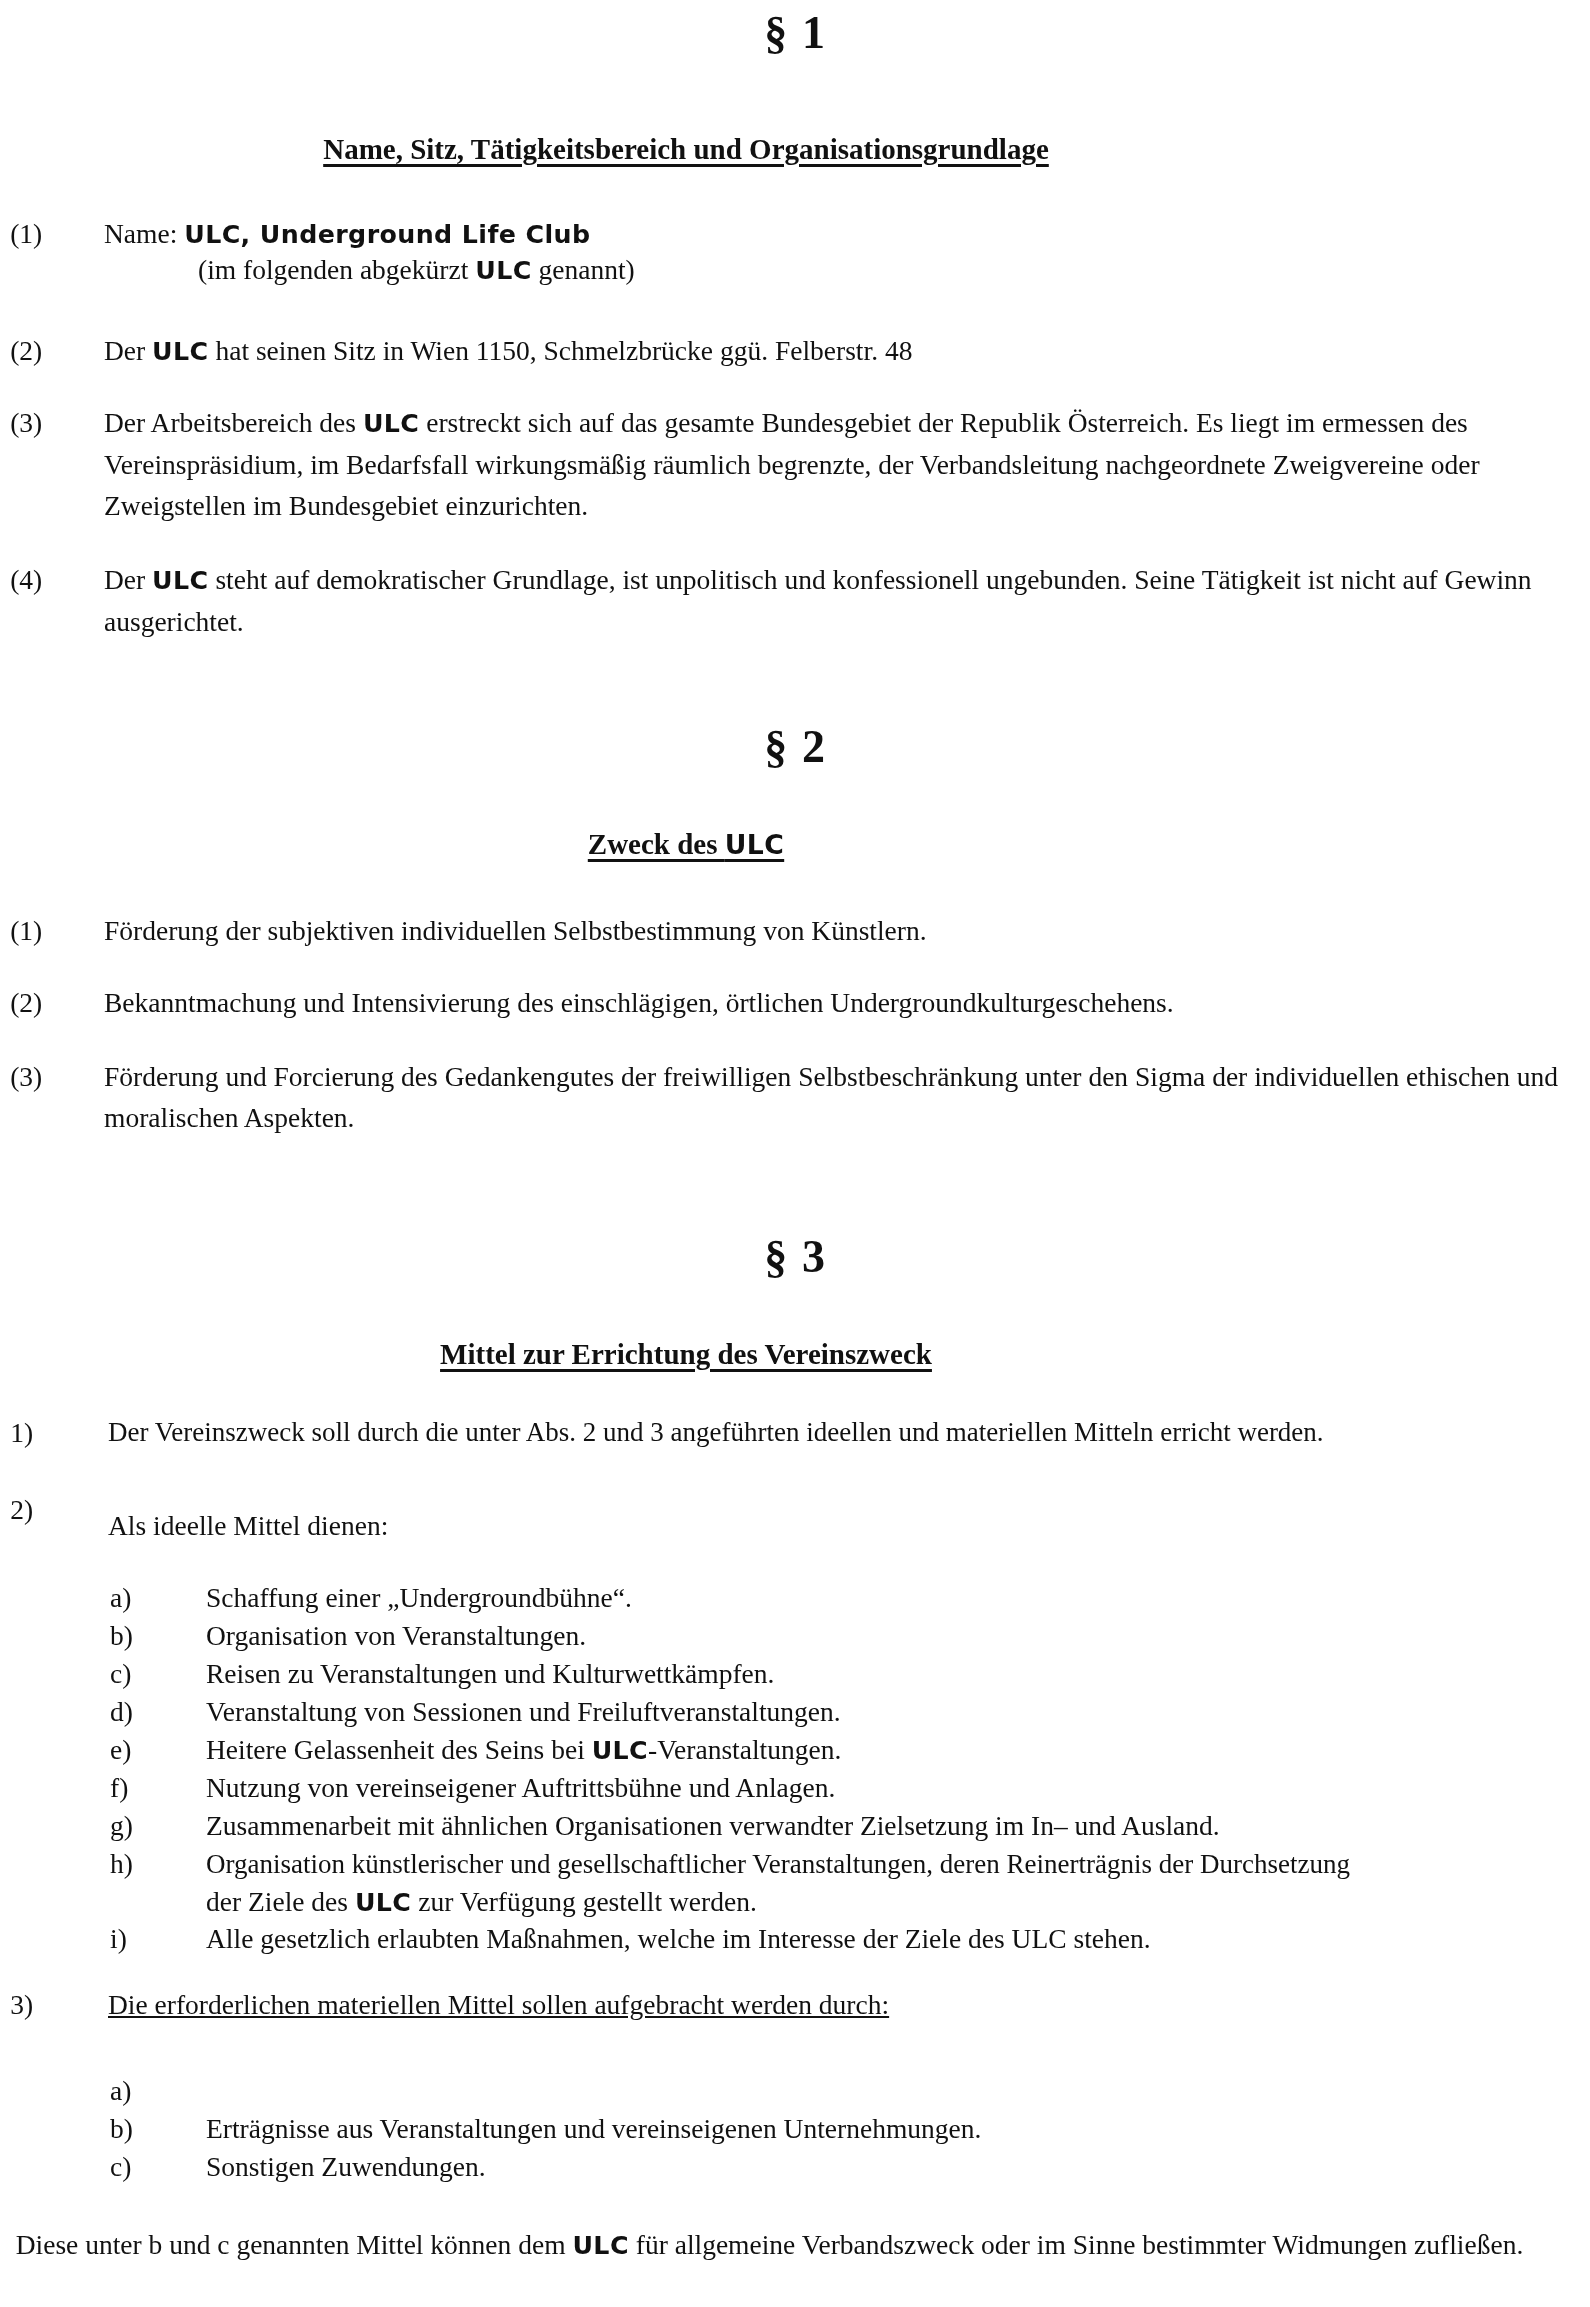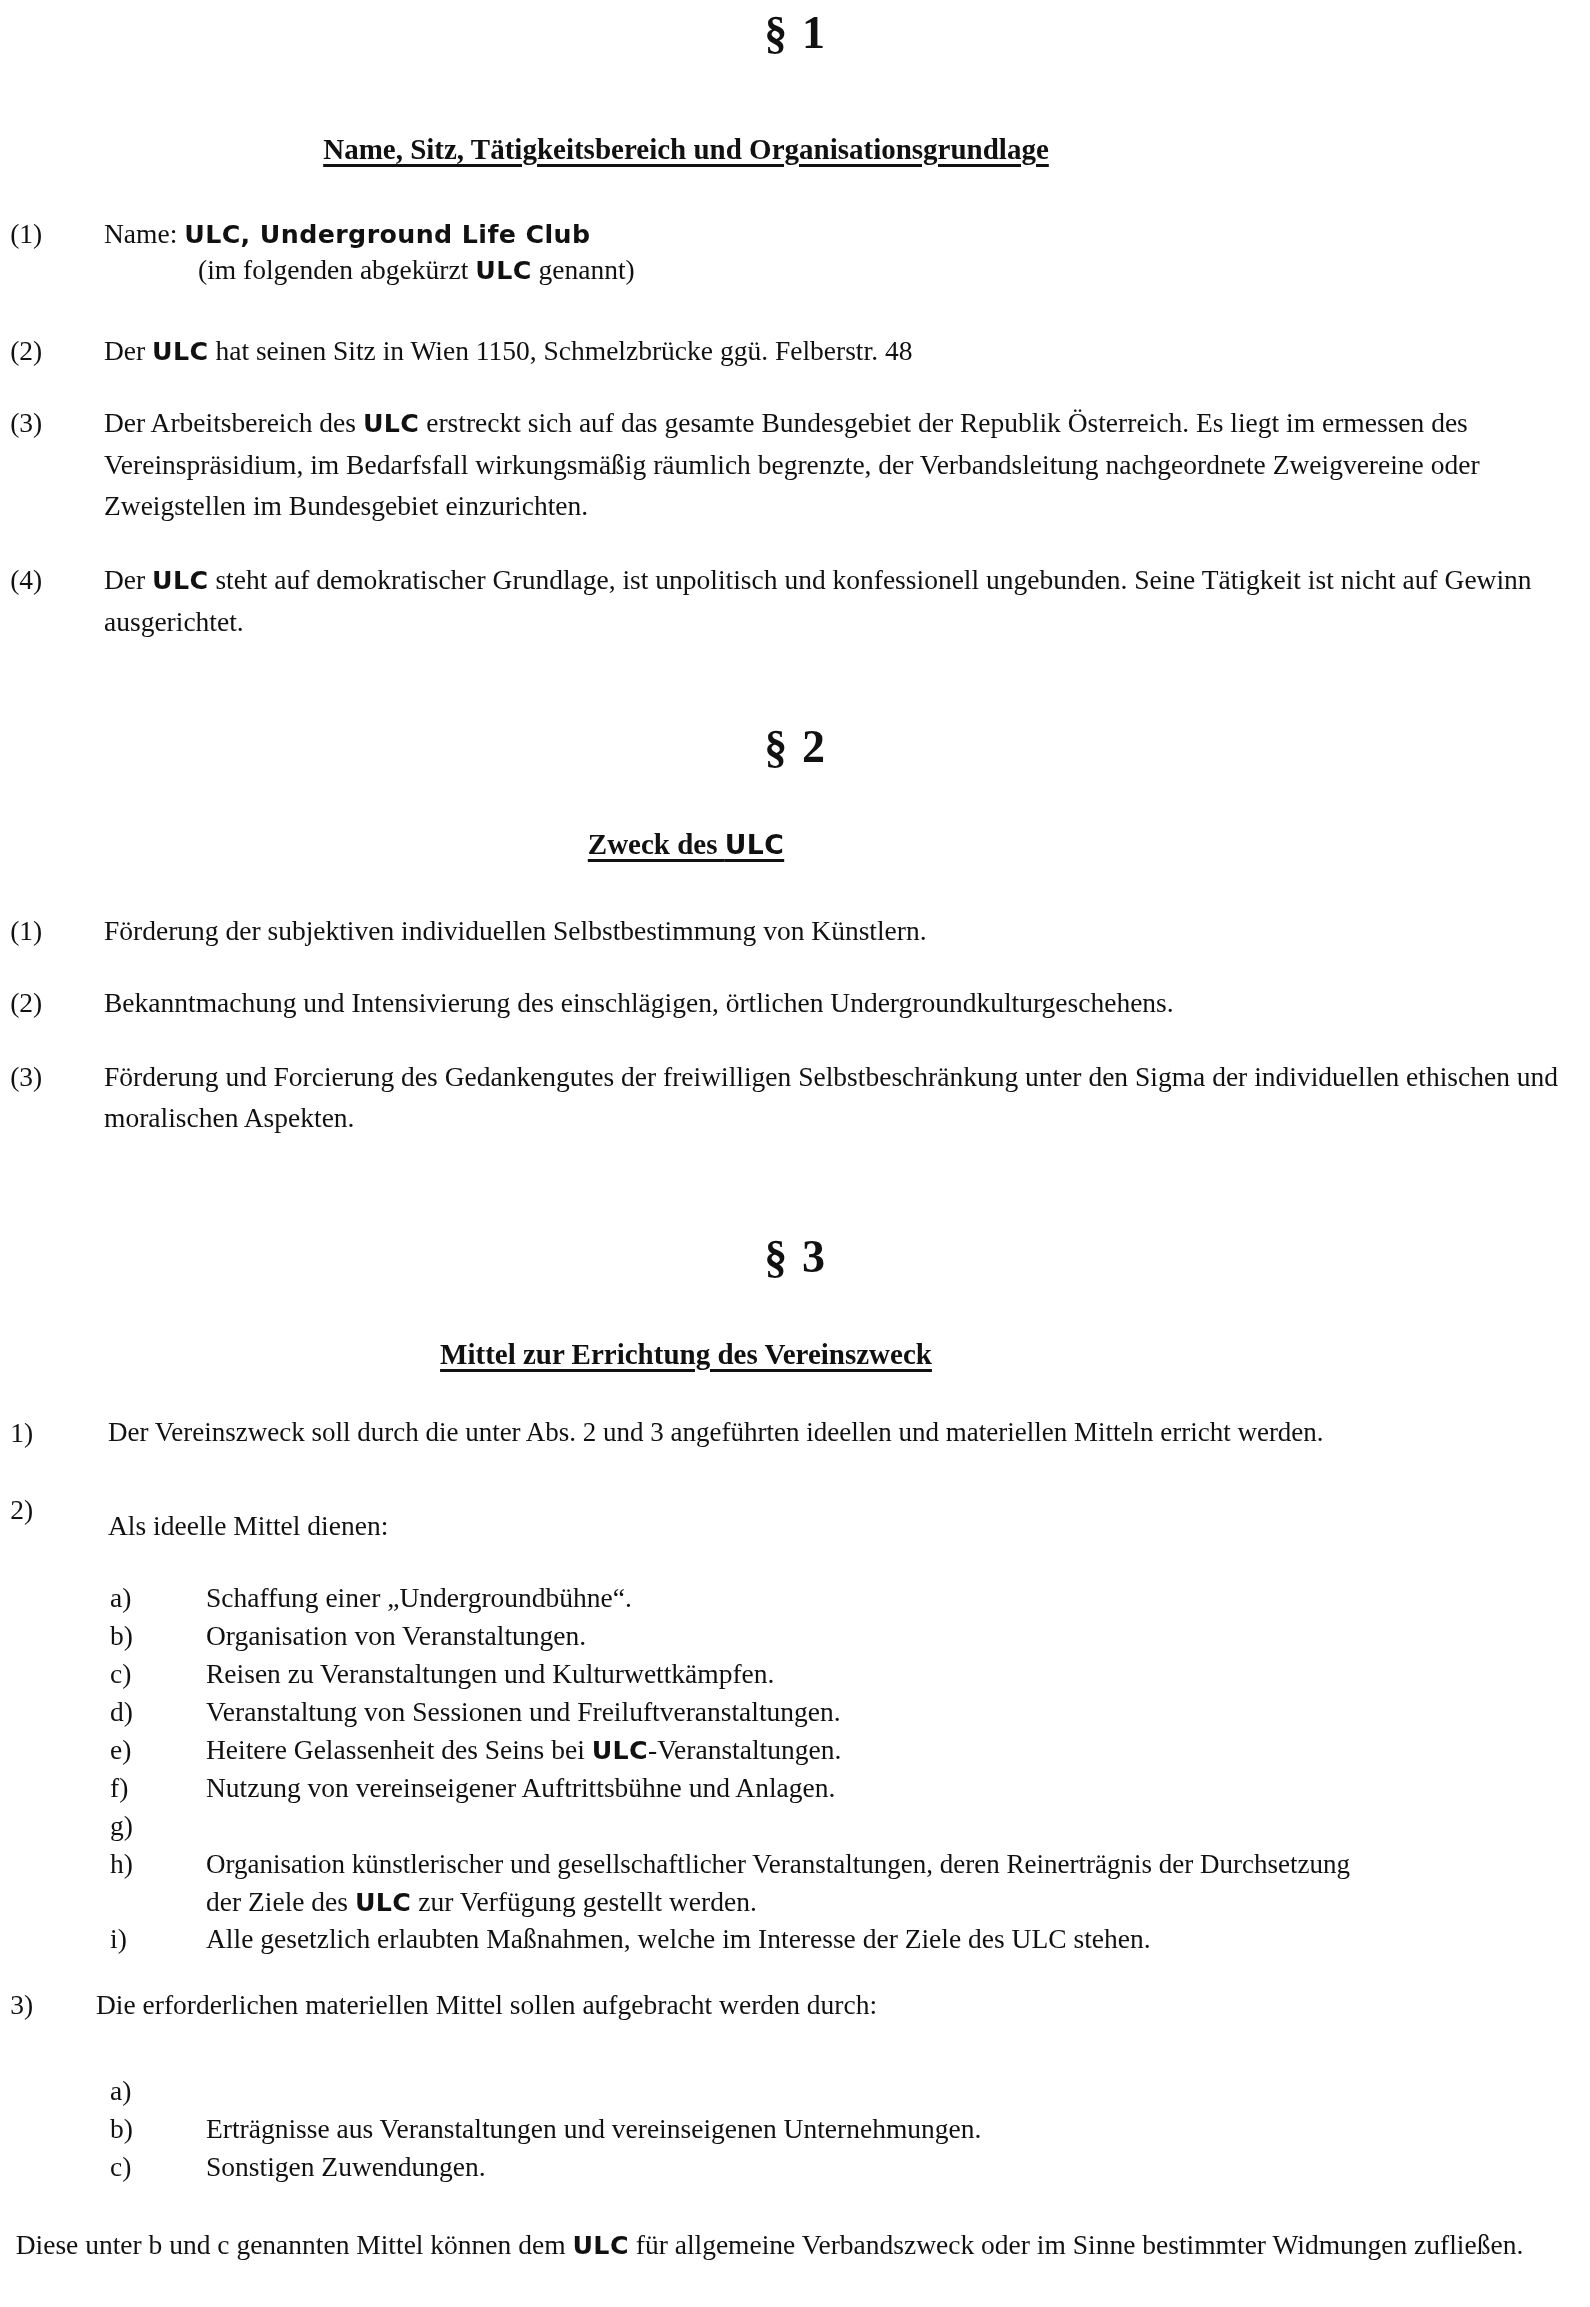--- a/index.html
+++ b/index.html
@@ -103,35 +103,36 @@
   <div style="position:relative;height:38px;">
       <span class="num">e)</span>
       <span class="txt"><span>Heitere Gelassenheit des Seins bei </span><span class="ulc">ULC</span><span>-Veranstaltungen.</span></span>
     </div>
   <div style="position:relative;height:38px;">
       <span class="num">f)</span>
       <span class="txt">Nutzung von vereinseigener Auftrittsbühne und Anlagen.</span>
     </div>
   <div style="position:relative;height:38px;">
       <span class="num">g)</span>
+      <span class="txt">Zusammenarbeit mit ähnlichen Organisationen verwandter Zielsetzung im In– und Ausland.</span>
     </div>
   <div style="position:relative;height:75px;">
       <span class="num">h)</span>
       <span class="txt" style="white-space:nowrap;font-size:27px;">Organisation künstlerischer und gesellschaftlicher Veranstaltungen, deren Reinerträgnis der Durchsetzung</span>
       <span class="txt" style="top:38px;"><span>der Ziele des </span><span class="ulc">ULC</span><span> zur Verfügung gestellt werden.</span></span>
     </div>
   <div style="position:relative;height:38px;">
       <span class="num">i)</span>
       <span class="txt">Alle gesetzlich erlaubten Maßnahmen, welche im Interesse der Ziele des ULC stehen.</span>
     </div>
 </div>
 
 <div class="abs row" style="top:1984px;left:0;width:1591px;">
   <span class="num">3)</span>
-  <span class="txt" style="left:96px;">Die erforderlichen materiellen Mittel sollen aufgebracht werden durch:</span>
+  <span class="txt" style="left:108px;text-decoration:underline;">Die erforderlichen materiellen Mittel sollen aufgebracht werden durch:</span>
 </div>
 
 <div class="abs sub" style="top:2072px;left:0;width:1591px;">
   <div style="position:relative;height:38px;">
       <span class="num">a)</span>
     </div>
   <div style="position:relative;height:38px;">
       <span class="num">b)</span>
       <span class="txt">Erträgnisse aus Veranstaltungen und vereinseigenen Unternehmungen.</span>
     </div>

